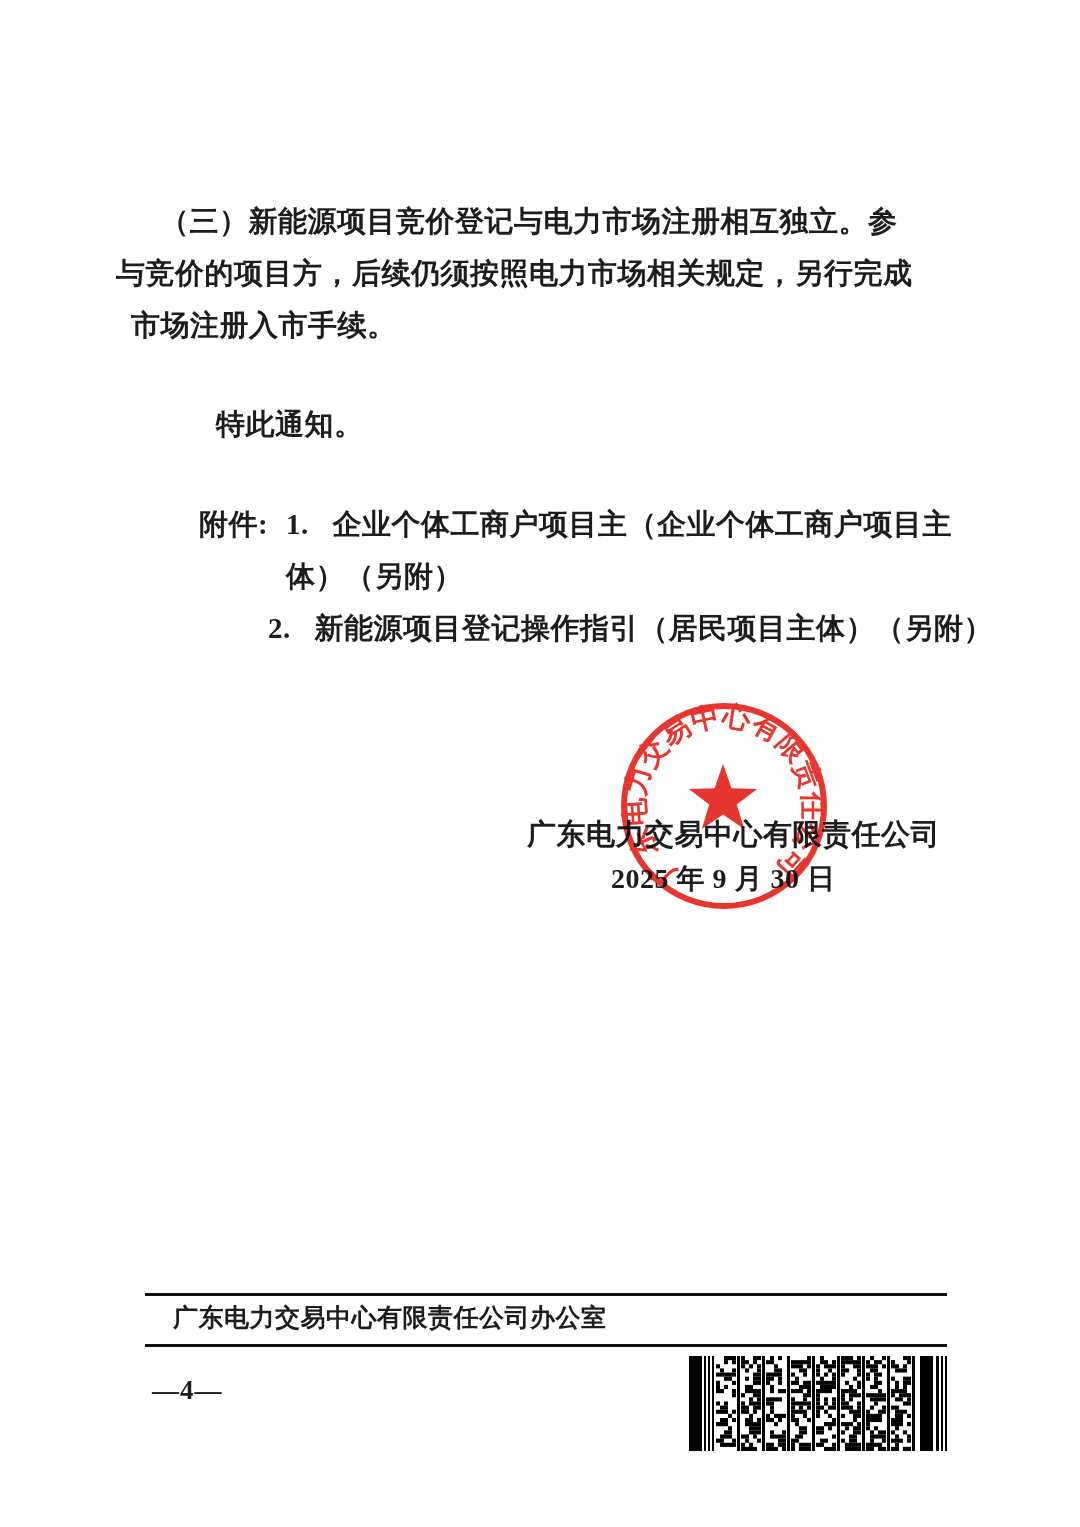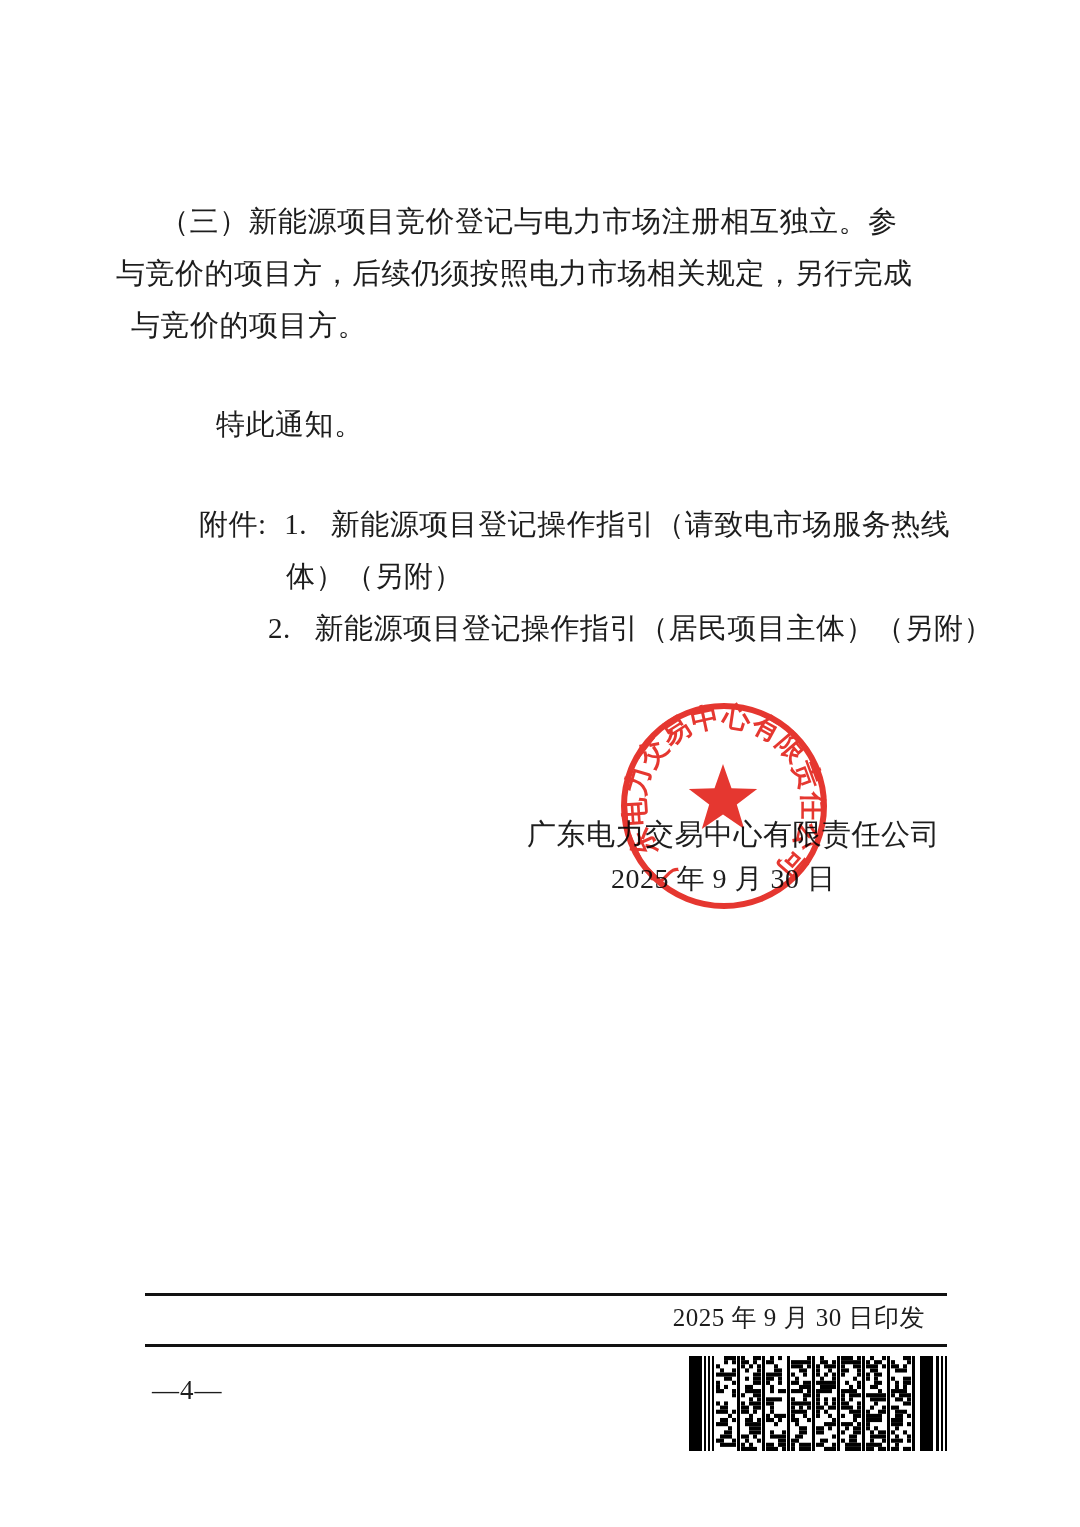--- a/index.html
+++ b/index.html
@@ -1,45 +1,45 @@
 <!DOCTYPE html>
 <html><head>
 <meta charset="utf-8">
 <style>
   html,body{margin:0;padding:0;background:#ffffff;}
   .page{
     position:relative;width:1080px;height:1527px;background:#ffffff;overflow:hidden;
     font-family:"Liberation Serif","DejaVu Serif",serif;color:#1d1d1d;
   }
-  .ln{position:absolute;white-space:nowrap;font-size:29px;line-height:1.2;letter-spacing:0.5px;}
+  .ln{position:absolute;white-space:nowrap;font-size:29px;line-height:1.2;letter-spacing:0.5px;font-weight:bold;}
   .att-label{margin-right:10px;}
   .att-num{margin-right:16px;}
   .sig{font-size:29px;}
   .date{font-size:28px;}
   .rule{position:absolute;left:145px;width:802px;height:3px;background:#111;}
   .footer-text{font-size:25px;letter-spacing:0.5px;}
   .pagenum{font-size:27px;letter-spacing:1px;}
   .seal{position:absolute;left:614px;top:696px;width:220px;height:220px;mix-blend-mode:multiply;opacity:0.9;z-index:5;}
   .seal text{font-family:"Liberation Serif","DejaVu Serif",serif;font-weight:bold;}
   .barcode{position:absolute;left:689px;top:1356px;width:258px;height:95px;}
 </style>
 </head>
 <body>
 
 <div class="page">
 
   <div class="ln" style="left:160px;top:204px">（三）新能源项目竞价登记与电力市场注册相互独立。参</div>
   <div class="ln" style="left:116px;top:256px">与竞价的项目方，后续仍须按照电力市场相关规定，另行完成</div>
-  <div class="ln" style="left:131px;top:308px">与竞价的项目方。</div>
+  <div class="ln" style="left:131px;top:308px">市场注册入市手续。</div>
   <div class="ln" style="left:216px;top:407px">特此通知。</div>
 
   <div class="ln" style="left:199px;top:507px">
     <span class="att-label">附件:</span>
     <span class="att-num">1.</span>
-    <span>新能源项目登记操作指引（请致电市场服务热线</span>
+    <span>企业个体工商户项目主（企业个体工商户项目主</span>
   </div>
   <div class="ln" style="left:286px;top:559px">体）（另附）</div>
   <div class="ln" style="left:268px;top:611px">
     <span class="att-num">2.</span>
     <span>新能源项目登记操作指引（居民项目主体）（另附）</span>
   </div>
 
   <div class="ln sig" style="left:527px;top:817px">广东电力交易中心有限责任公司</div>
   <div class="ln date" style="left:611px;top:862px">2025 年 9 月 30 日</div>
 
@@ -48,21 +48,21 @@
       <path id="sealArc" d="M 64.1 175.5 A 80 80 0 1 1 155.9 175.5" fill="none"></path>
     </defs>
     <circle cx="110" cy="110" r="100" fill="none" stroke-width="6" stroke="#e32119"></circle>
     <polygon points="109,68 117.5,92.3 143.2,92.9 122.8,108.5 130.2,133.1 109,118.5 87.8,133.1 95.2,108.5 74.8,92.9 100.5,92.3" fill="#e32119"></polygon>
     <text font-size="28" letter-spacing="0.5" fill="#e32119">
       <textPath href="#sealArc" startOffset="0">广东电力交易中心有限责任公司</textPath>
     </text>
   </svg>
 
   <div class="rule" style="top:1293px"></div>
-  <div class="ln footer-text" style="right:155px;top:1303px">2025 年 9 月 30 日印发</div>
+  <div class="ln footer-text" style="left:173px;top:1303px">广东电力交易中心有限责任公司办公室</div>
   <div class="rule" style="top:1344px"></div>
 
   <div class="ln pagenum" style="left:152px;top:1374px">—4—</div>
 
   <svg class="barcode" viewBox="0 0 258 92" preserveAspectRatio="none">
       <g fill="#000">
         <rect x="0" y="0" width="13" height="92"></rect>
         <rect x="15" y="0" width="2" height="92"></rect>
         <rect x="19" y="0" width="2" height="92"></rect>
         <rect x="23" y="0" width="2" height="92"></rect>

